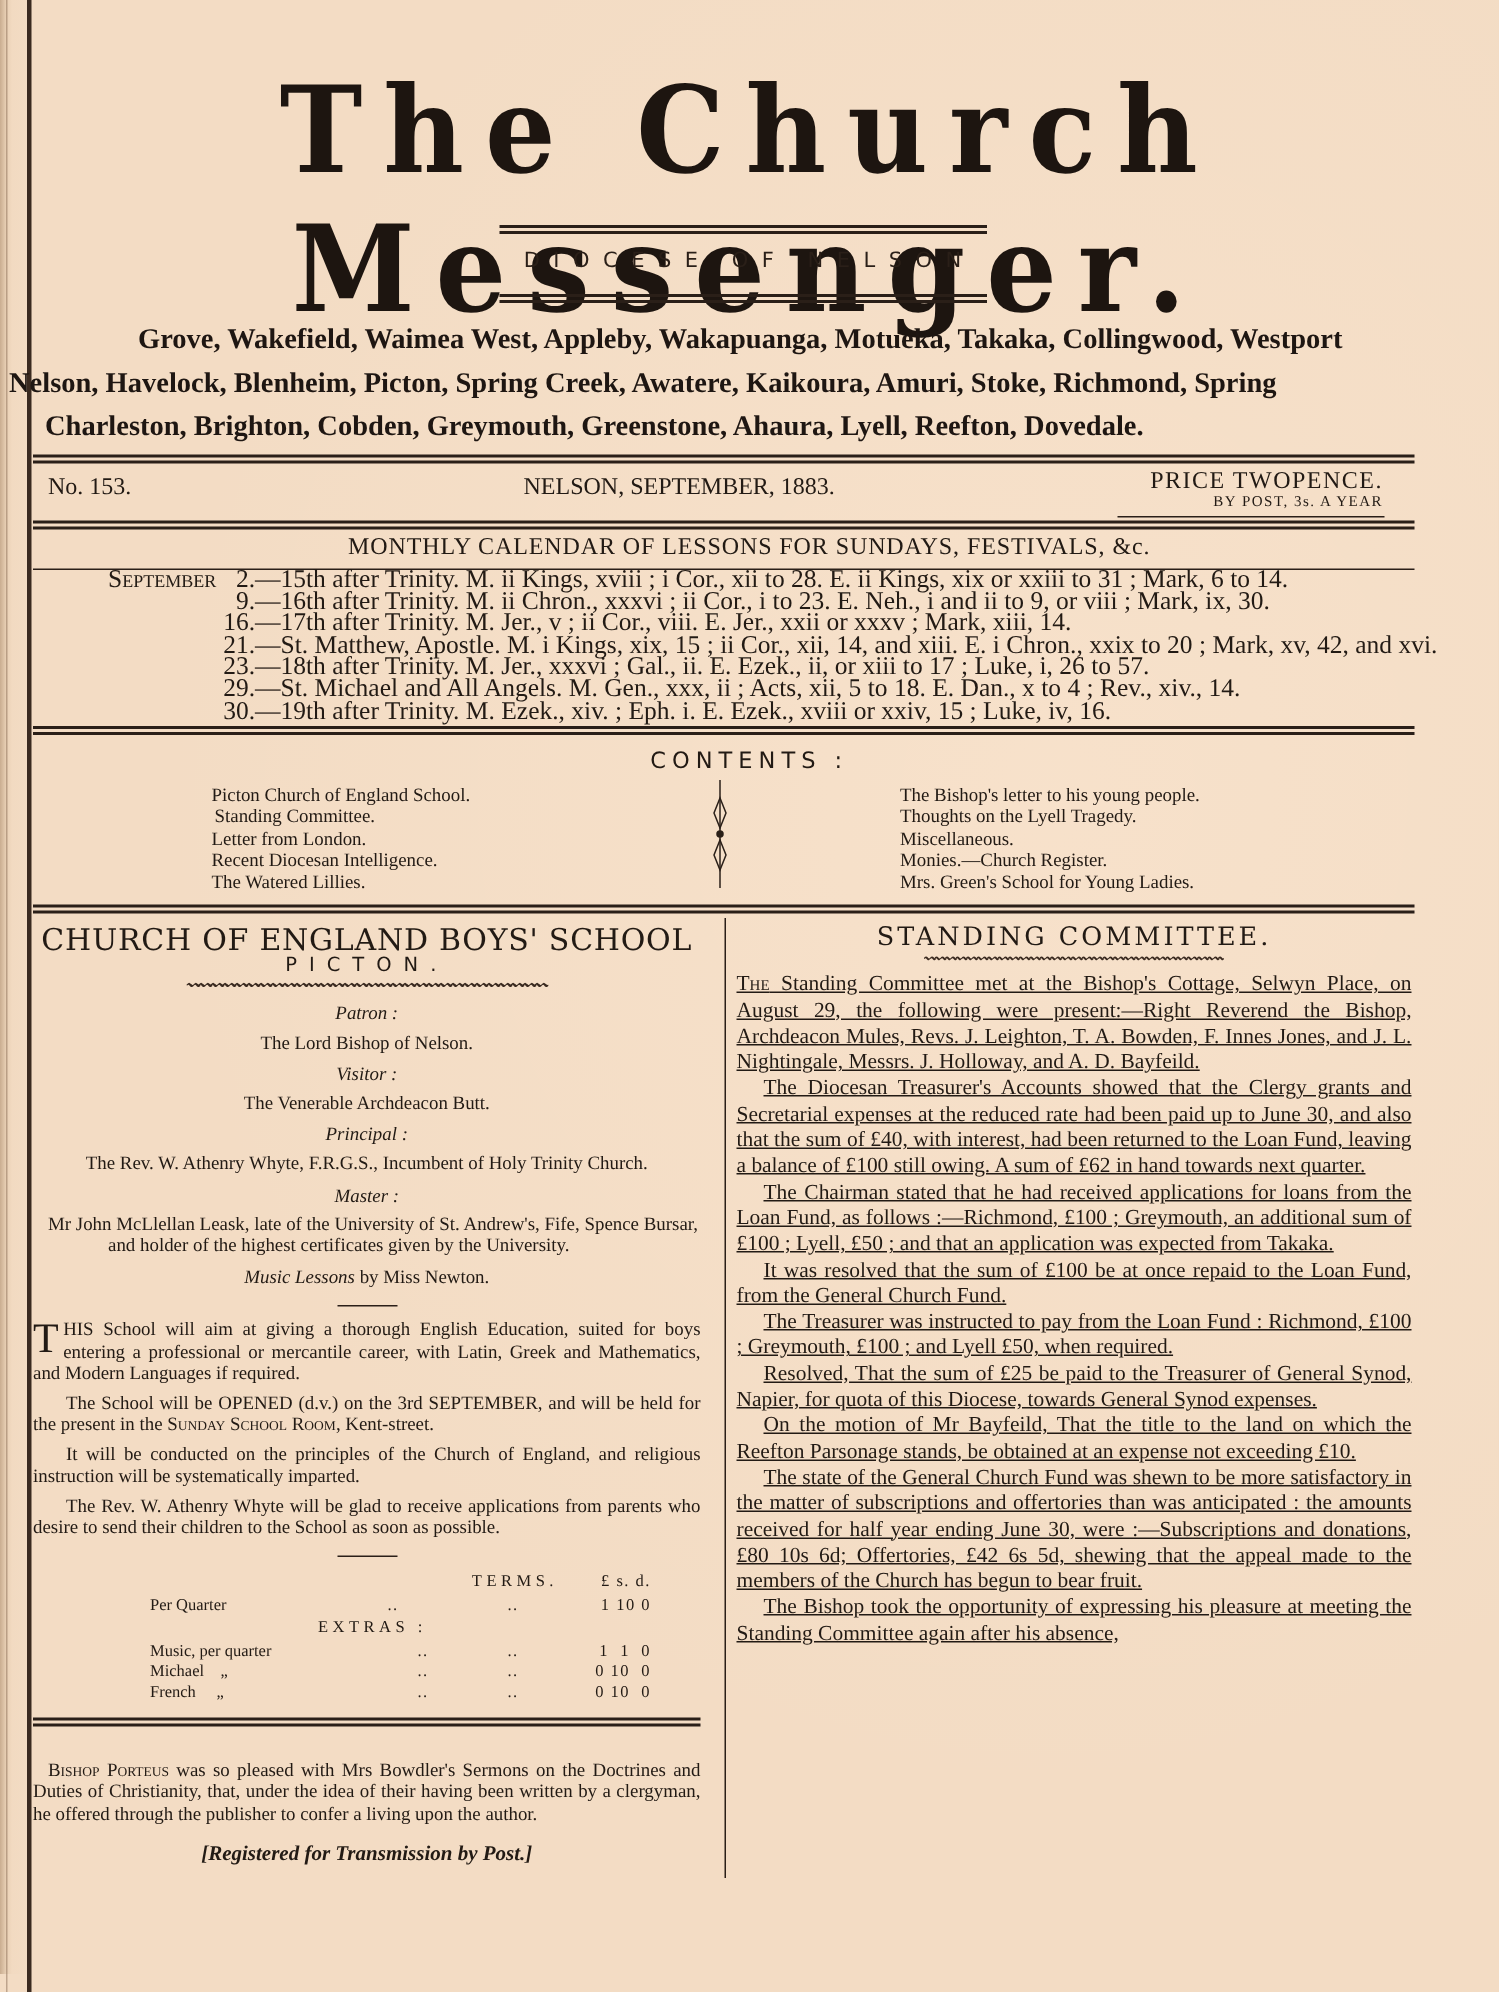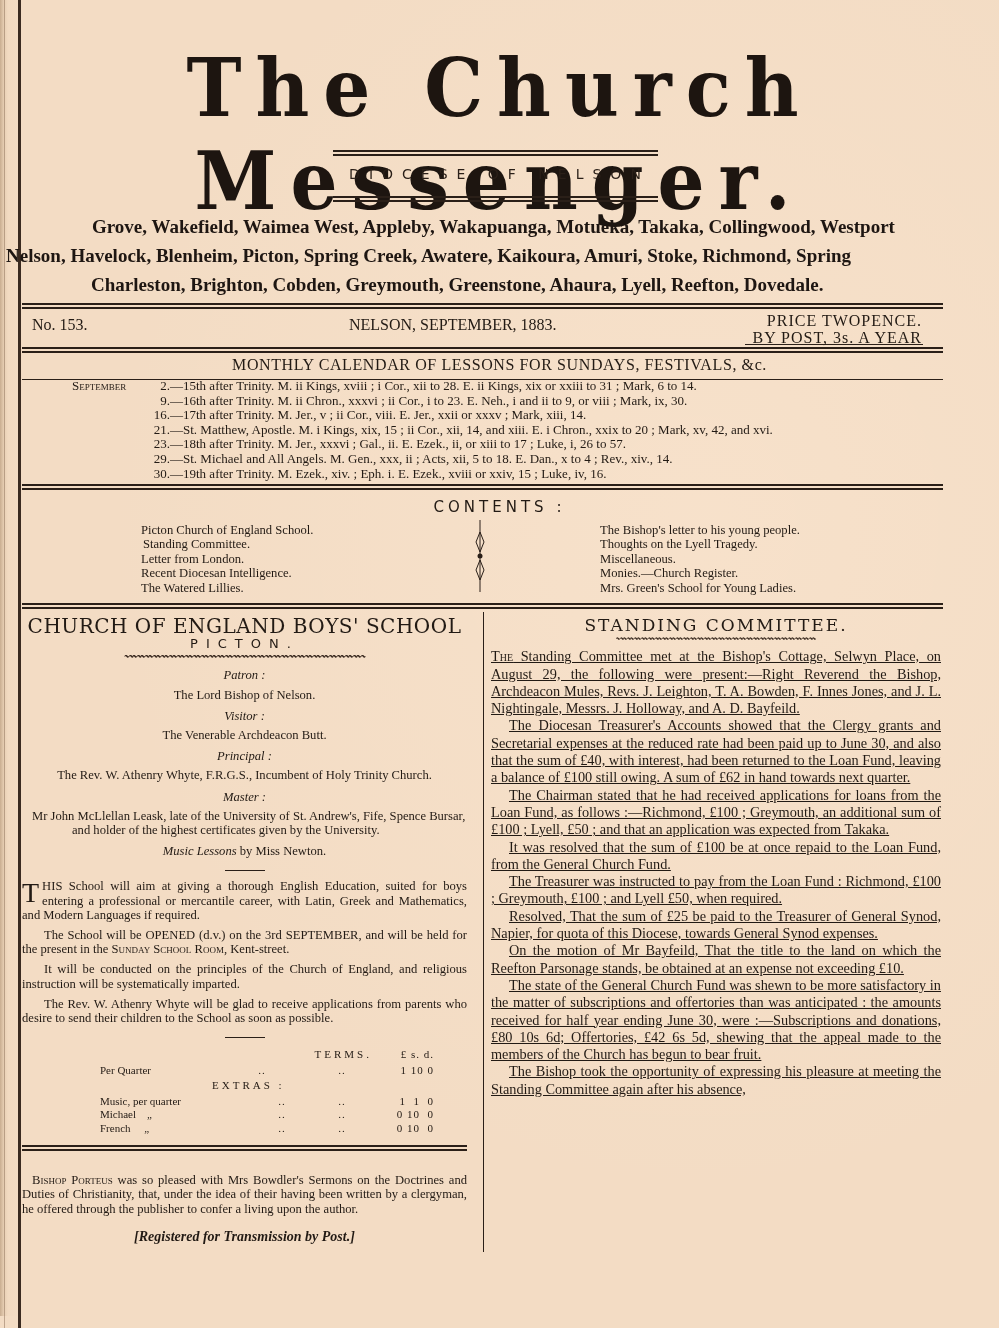--- a/index.html
+++ b/index.html
@@ -36,24 +36,24 @@
     position:absolute; left:30px; width:920px; top:212px;
     font-family:"Liberation Serif", serif; font-weight:bold; font-size:19px; line-height:29px;
     text-align:center; color:#1e1612;
   }
   .parishes div { white-space:nowrap; }
 
   .issue-row { position:absolute; top:312px; left:32px; width:890px; font-family:"Liberation Serif", serif; font-size:16px; }
   .issue-no { position:absolute; left:0; top:4px; }
   .issue-date { position:absolute; left:317px; top:4px; }
   .issue-price { position:absolute; right:0; top:0; text-align:right; font-size:16px; letter-spacing:1px; }
-  .issue-post { display:block; font-size:16px; letter-spacing:1px; margin-top:-1px; }
+  .issue-post { display:block; font-size:10px; letter-spacing:1px; margin-top:-1px; }
 
   .cal-title { position:absolute; left:0; right:0; top:356px; text-align:center; font-family:"Liberation Serif", serif; font-size:16px; letter-spacing:.6px; }
-  .calendar { position:absolute; left:72px; top:379px; font-family:"Liberation Serif", serif; font-size:13px; line-height:14.6px; }
+  .calendar { position:absolute; left:72px; top:379px; font-family:"Liberation Serif", serif; font-size:17px; line-height:14.6px; }
   .cal-row { white-space:nowrap; }
   .cal-month { font-variant:small-caps; display:inline-block; width:72px; text-align:left; }
   .cal-date { display:inline-block; width:26px; text-align:right; }
   .cal-indent { display:inline-block; width:72px; }
 
   .contents-title { position:absolute; left:0; right:0; top:498px; text-align:center; font-family:"DejaVu Sans", sans-serif; font-size:15px; letter-spacing:4px; }
   .contents-left { position:absolute; left:141px; top:523px; font-family:"Liberation Serif", serif; font-size:12.6px; line-height:14.4px; }
   .contents-right { position:absolute; left:600px; top:523px; font-family:"Liberation Serif", serif; font-size:12.6px; line-height:14.4px; }
   .ornament { position:absolute; left:472px; top:520px; width:16px; height:72px; }
 
@@ -95,21 +95,21 @@
 
   <div class="masthead">The Church Messenger.</div>
 
   <div class="dbl" style="left:333px; width:325px; top:150px;"></div>
   <div class="diocese">DIOCESE OF NELSON</div>
   <div class="dbl" style="left:333px; width:325px; top:196px;"></div>
 
   <div class="parishes">
     <div style="text-align:left; margin-left:62px;">Grove, Wakefield, Waimea West, Appleby, Wakapuanga, Motueka, Takaka, Collingwood, Westport</div>
     <div style="text-align:left; margin-left:-24px;">Nelson, Havelock, Blenheim, Picton, Spring Creek, Awatere, Kaikoura, Amuri, Stoke, Richmond, Spring</div>
-    <div style="text-align:left; margin-left:61px;">Charleston, Brighton, Cobden, Greymouth, Greenstone, Ahaura, Lyell, Reefton, Dovedale.</div>
+    <div style="text-align:left; ">Charleston, Brighton, Cobden, Greymouth, Greenstone, Ahaura, Lyell, Reefton, Dovedale.</div>
   </div>
 
   <div class="dbl" style="left:22px; width:921px; top:303px;"></div>
 
   <div class="issue-row">
     <span class="issue-no">No. 153.</span>
     <span class="issue-date">NELSON, SEPTEMBER, 1883.</span>
     <span class="issue-price">
       <span>PRICE TWOPENCE.</span>
       <span class="issue-post">BY POST, 3s. A YEAR</span>

